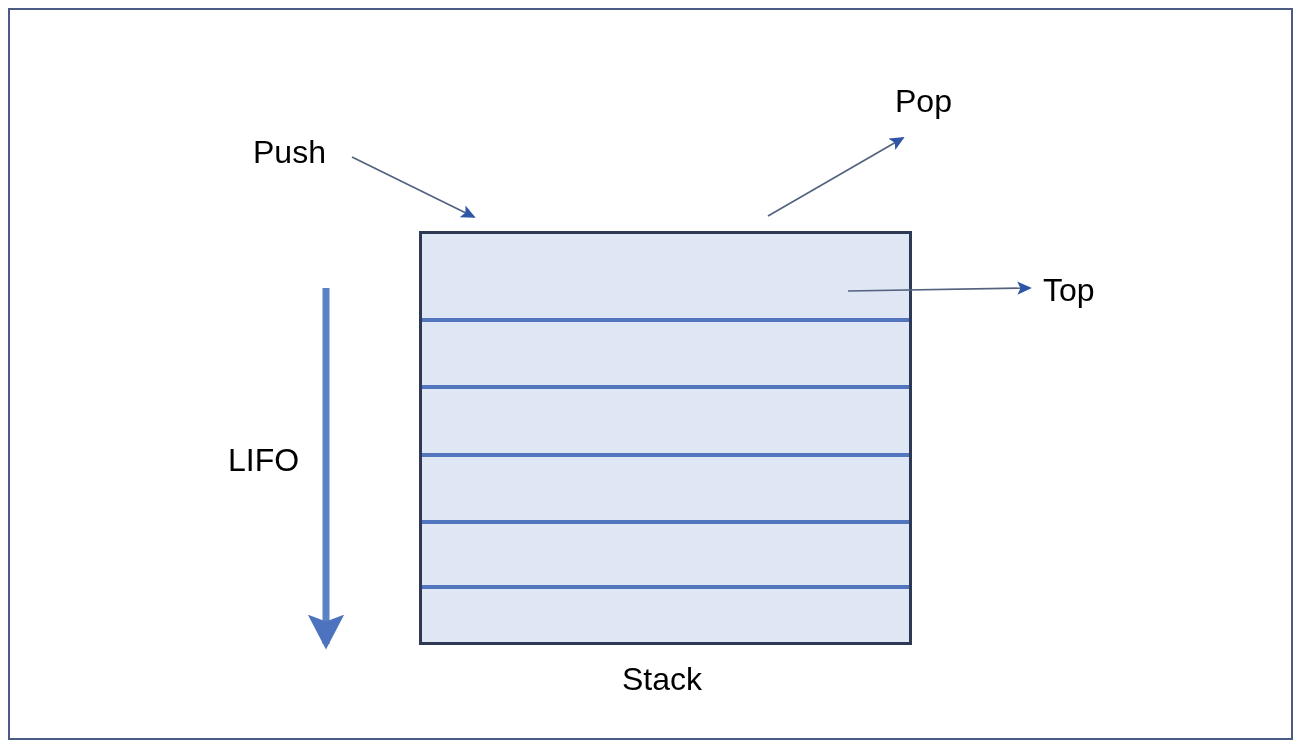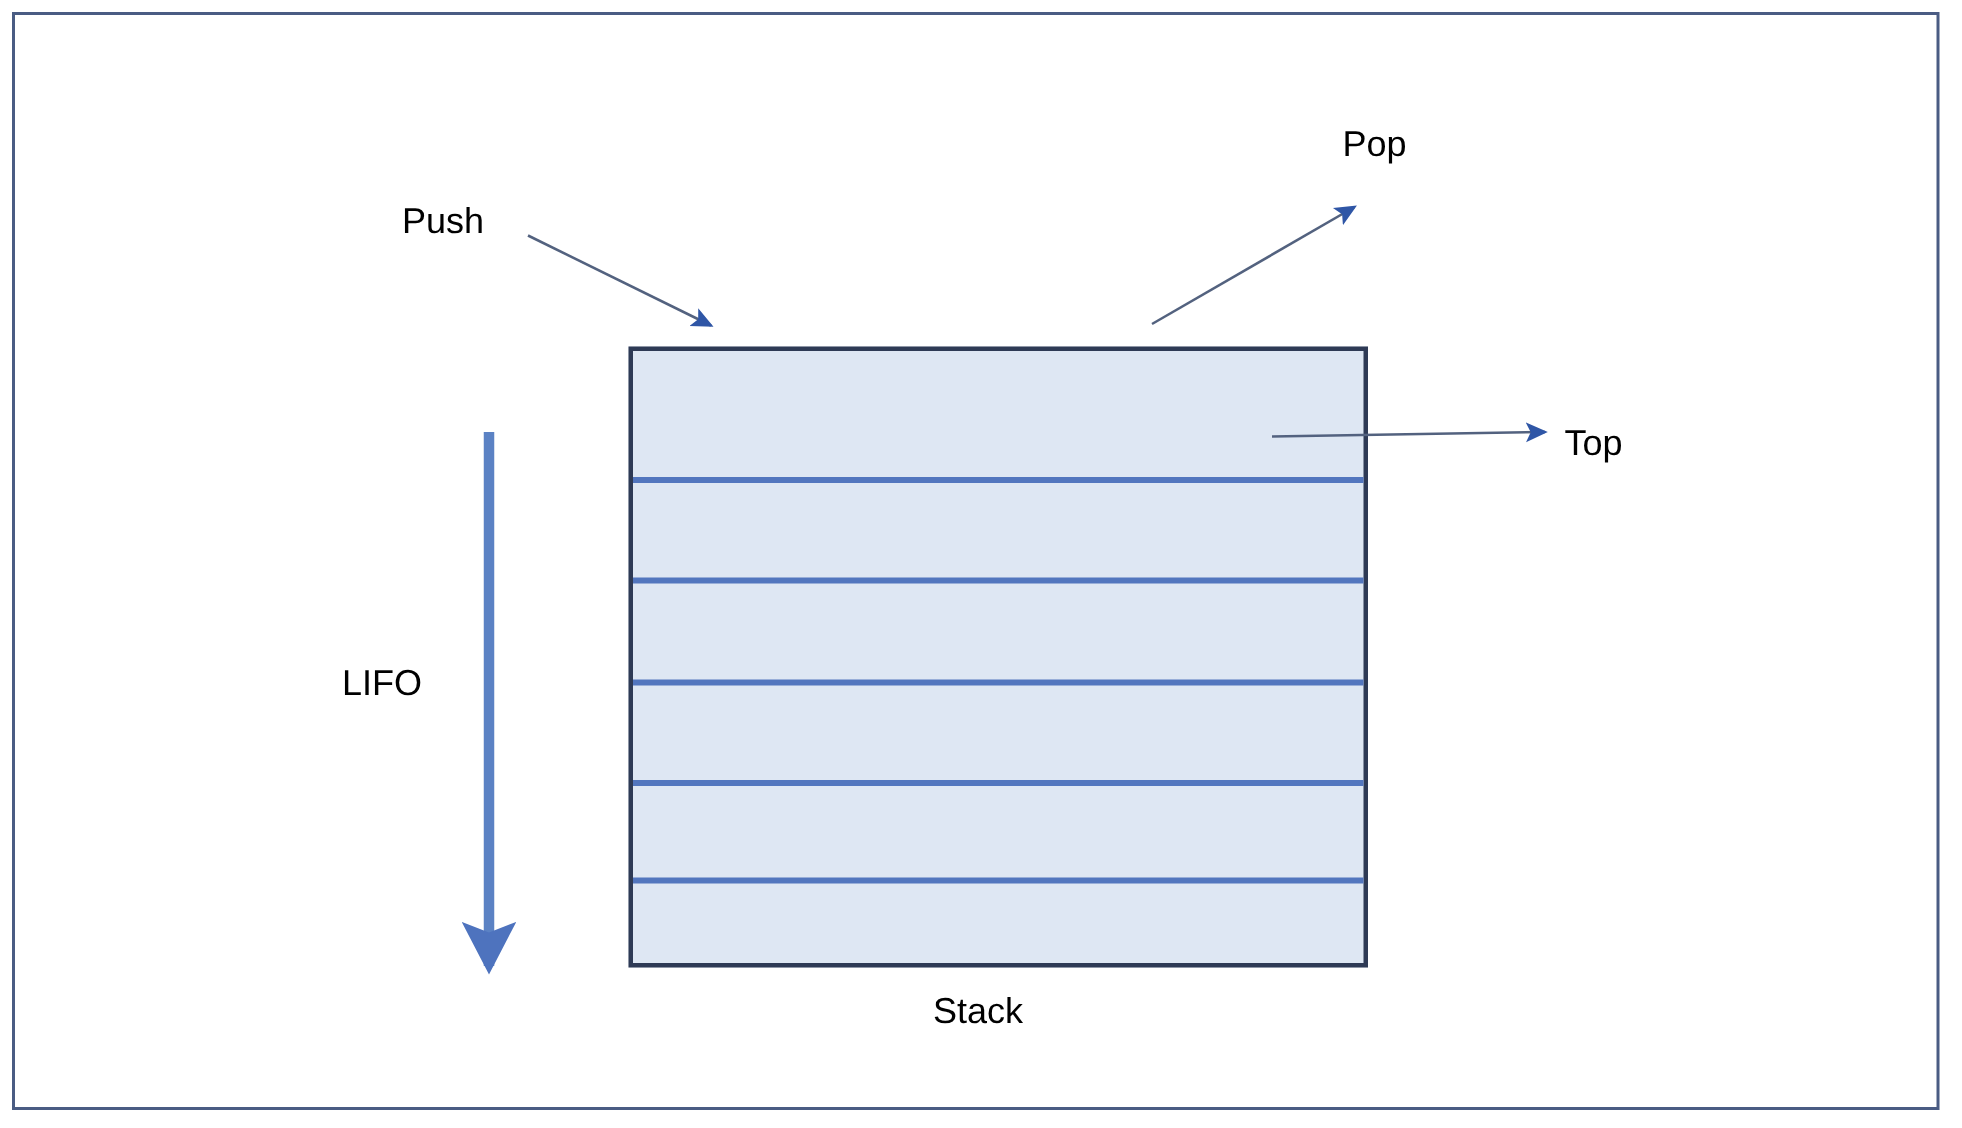--- a/index.html
+++ b/index.html
@@ -53,27 +53,27 @@
     top: 0;
     width: 1308px;
     height: 752px;
     pointer-events: none;
   }
   
   .label {
     position: absolute;
     color: #000000;
     font-family: "Liberation Sans", sans-serif;
-    font-size: 24px;
+    font-size: 32px;
     line-height: 1;
     white-space: nowrap;
   }
-  #label-push  { left: 268px; top: 136px; }
+  #label-push  { left: 253px; top: 136px; }
   #label-pop   { left: 895px; top: 85px;  }
-  #label-top   { left: 1043px; top: 284px; text-align: center; }
+  #label-top   { left: 1043px; top: 274px; text-align: center; }
   #label-lifo  { left: 228px; top: 444px; }
   #label-stack { left: 622px; top: 663px; }
 </style>
 </head>
 <body>
 
 <div id="canvas">
 
   <div id="outer-frame"></div>
 

